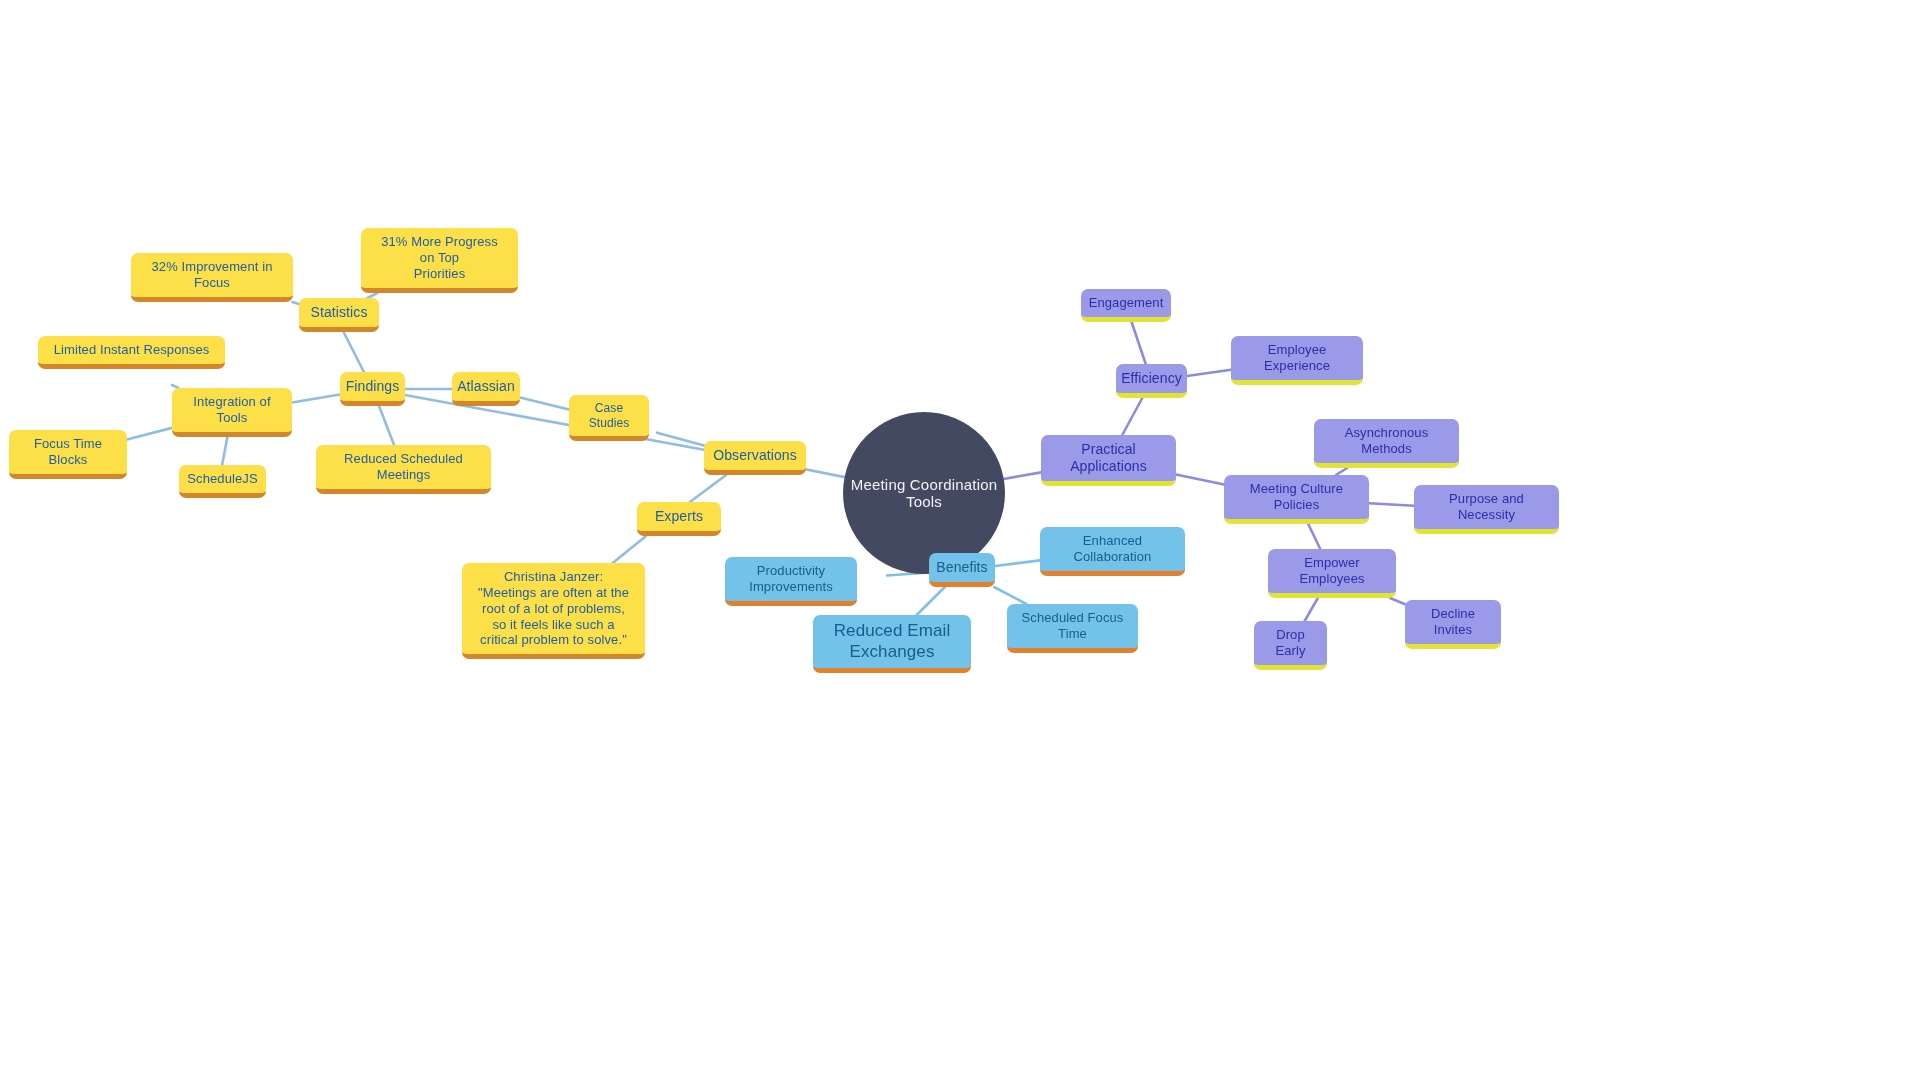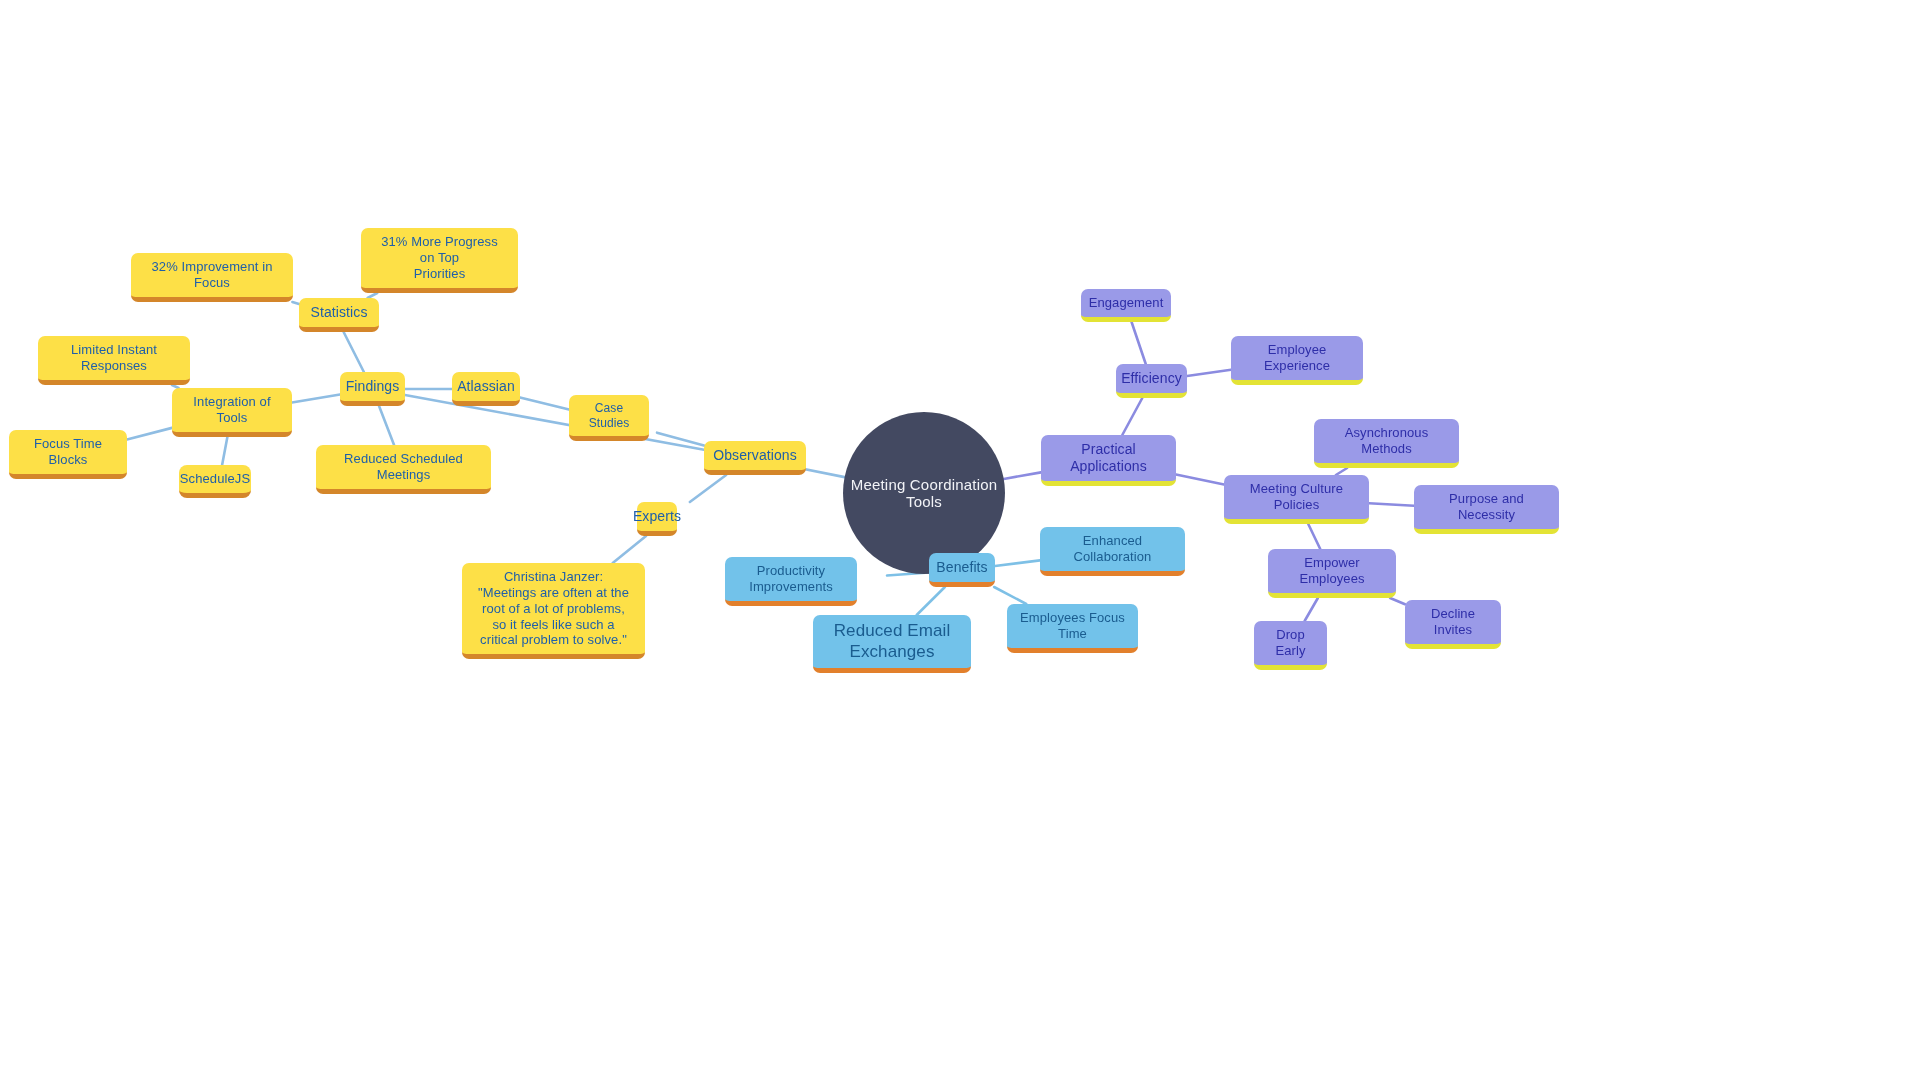--- a/index.html
+++ b/index.html
@@ -106,31 +106,31 @@
     </svg>
   <div id="node-layer">
       <div class="center-node" style="left: 843px; top: 412px; width: 162px; height: 162px;">Meeting Coordination Tools</div>
       <div class="node n-blue" style="left: 704px; top: 441px; width: 102px; min-height: 32px; font-size: 14px;">Observations</div>
       <div class="node n-blue" style="left: 340px; top: 372px; width: 65px; min-height: 31px; font-size: 14px;">Findings</div>
       <div class="node n-blue" style="left: 299px; top: 298px; width: 80px; min-height: 33px; font-size: 14px;">Statistics</div>
       <div class="node n-blue" style="left: 131px; top: 253px; width: 162px; min-height: 33px; font-size: 13px;">32% Improvement in Focus</div>
       <div class="node n-blue" style="left: 361px; top: 228px; width: 157px; min-height: 43px; font-size: 13px;">31% More Progress on Top
 Priorities</div>
       <div class="node n-blue" style="left: 172px; top: 388px; width: 120px; min-height: 31px; font-size: 13px;">Integration of Tools</div>
-      <div class="node n-blue" style="left: 38px; top: 336px; width: 152px; min-height: 32px; font-size: 13px;">Limited Instant Responses</div>
+      <div class="node n-blue" style="left: 38px; top: 336px; width: 187px; min-height: 32px; font-size: 13px;">Limited Instant Responses</div>
       <div class="node n-blue" style="left: 9px; top: 430px; width: 118px; min-height: 31px; font-size: 13px;">Focus Time Blocks</div>
-      <div class="node n-blue" style="left: 179px; top: 465px; width: 72px; min-height: 31px; font-size: 13px; border-radius: 8px;">ScheduleJS</div>
+      <div class="node n-blue" style="left: 179px; top: 465px; width: 87px; min-height: 31px; font-size: 13px;">ScheduleJS</div>
       <div class="node n-blue" style="left: 316px; top: 445px; width: 175px; min-height: 33px; font-size: 13px;">Reduced Scheduled Meetings</div>
       <div class="node n-blue" style="left: 452px; top: 372px; width: 68px; min-height: 31px; font-size: 14px;">Atlassian</div>
       <div class="node n-blue" style="left: 569px; top: 395px; width: 80px; min-height: 31px; font-size: 12px;">Case Studies</div>
-      <div class="node n-blue" style="left: 637px; top: 502px; width: 40px; min-height: 31px; font-size: 14px;">Experts</div>
+      <div class="node n-blue" style="left: 637px; top: 502px; width: 84px; min-height: 31px; font-size: 14px;">Experts</div>
       <div class="node n-blue" style="left: 462px; top: 563px; width: 183px; min-height: 70px; font-size: 13px;">Christina Janzer: "Meetings are often at the root of a lot of problems, so it feels like such a critical problem to solve."</div>
       <div class="node n-sky" style="left: 929px; top: 553px; width: 66px; min-height: 31px; font-size: 14px;">Benefits</div>
       <div class="node n-sky" style="left: 1040px; top: 527px; width: 145px; min-height: 32px; font-size: 13px;">Enhanced Collaboration</div>
-      <div class="node n-sky" style="left: 1007px; top: 604px; width: 131px; min-height: 31px; font-size: 13px;">Employees Focus Time</div>
+      <div class="node n-sky" style="left: 1007px; top: 604px; width: 131px; min-height: 31px; font-size: 13px;">Scheduled Focus Time</div>
       <div class="node n-sky" style="left: 813px; top: 615px; width: 158px; min-height: 31px; font-size: 17px;">Reduced Email Exchanges</div>
       <div class="node n-sky" style="left: 725px; top: 557px; width: 132px; min-height: 31px; font-size: 13px;">Productivity Improvements</div>
       <div class="node n-purple" style="left: 1041px; top: 435px; width: 135px; min-height: 31px; font-size: 14px;">Practical Applications</div>
       <div class="node n-purple" style="left: 1116px; top: 364px; width: 71px; min-height: 31px; font-size: 14px;">Efficiency</div>
       <div class="node n-purple" style="left: 1081px; top: 289px; width: 90px; min-height: 31px; font-size: 13px;">Engagement</div>
       <div class="node n-purple" style="left: 1231px; top: 336px; width: 132px; min-height: 31px; font-size: 13px;">Employee Experience</div>
       <div class="node n-purple" style="left: 1224px; top: 475px; width: 145px; min-height: 31px; font-size: 13px;">Meeting Culture Policies</div>
       <div class="node n-purple" style="left: 1314px; top: 419px; width: 145px; min-height: 31px; font-size: 13px;">Asynchronous Methods</div>
       <div class="node n-purple" style="left: 1414px; top: 485px; width: 145px; min-height: 31px; font-size: 13px;">Purpose and Necessity</div>
       <div class="node n-purple" style="left: 1268px; top: 549px; width: 128px; min-height: 31px; font-size: 13px;">Empower Employees</div>

